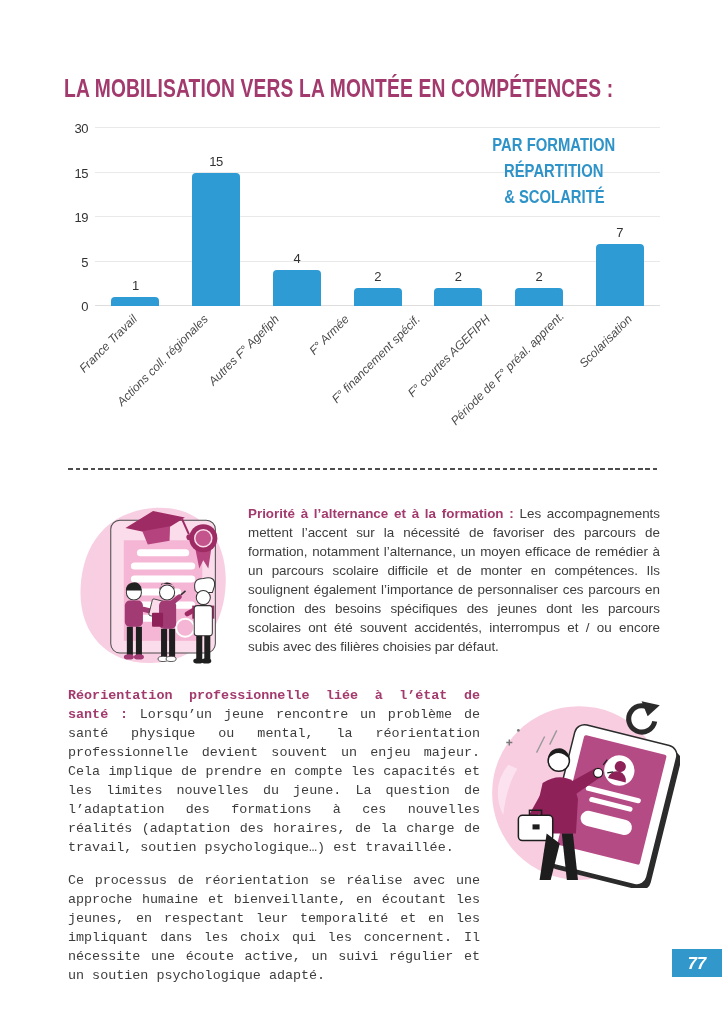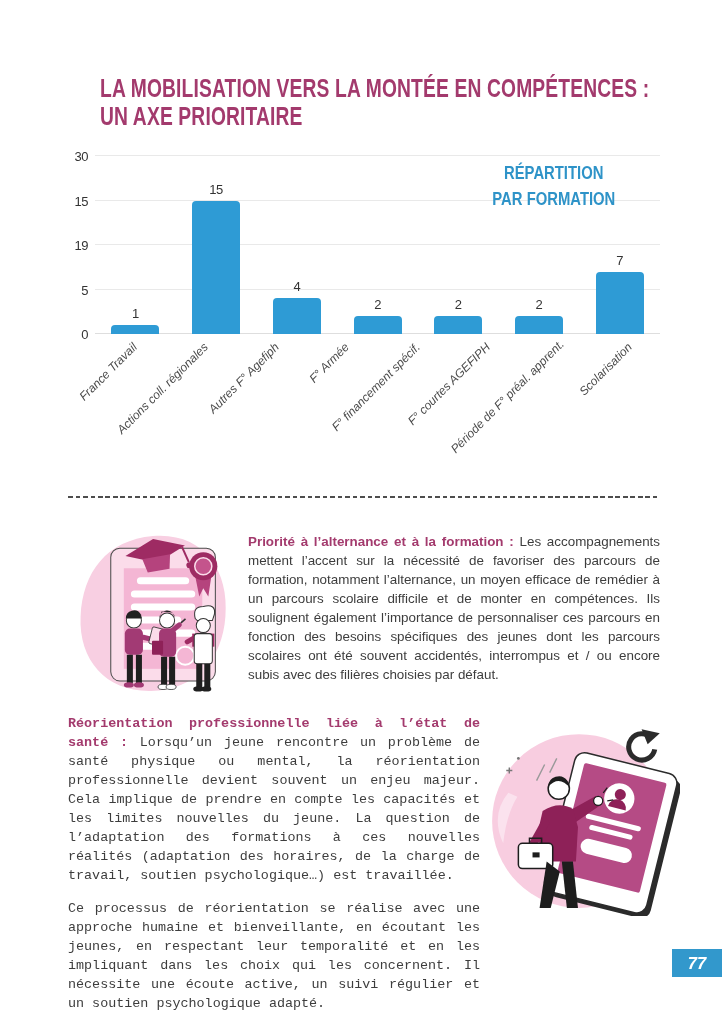--- a/index.html
+++ b/index.html
@@ -1,21 +1,21 @@
 <!DOCTYPE html>
 <html lang="fr"><head>
 <meta charset="utf-8">
 <style>
   * { margin:0; padding:0; box-sizing:border-box; }
   html,body { background:#ffffff; }
   body { font-family:"Liberation Sans", sans-serif; }
   .page { position:relative; width:724px; height:1024px; background:#fff; overflow:hidden; margin:0 auto; }
 
   
-  .doc-title { margin:74px 56px 0 100px; color:#a33a6d; font-weight:bold;
+  .doc-title { margin:74px 56px 0 64px; color:#a33a6d; font-weight:bold;
                font-size:26px; line-height:28px; letter-spacing:.2px; }
   .doc-title .tline { display:block; }
   .doc-title .tline > span { display:inline-block; transform:scaleX(.74); transform-origin:left center; white-space:nowrap; }
 
   
   .chart { position:relative; margin:26px 64px 0 68px; }
   .chart-plot { position:relative; margin-left:27px; margin-top:8px; height:178px; width:565px; }
   .gridline { position:absolute; left:0; right:0; height:1px; background:#e9e9e9; }
   .gridline.base { background:#dedede; }
   .ytick { position:absolute; left:-31px; width:24px; text-align:right; transform:translateY(50%);
@@ -52,21 +52,20 @@
                 color:#fff; font-weight:bold; font-style:italic; font-size:16.5px;
                 display:flex; align-items:center; justify-content:center; }
 </style>
 </head>
 <body>
 
 <div class="page">
 
   <h1 class="doc-title">
     <span class="tline"><span>LA MOBILISATION VERS LA MONTÉE EN COMPÉTENCES :</span></span>
-    <span class="tline"><span>UN AXE PRIORITAIRE</span></span>
   </h1>
 
   <div class="chart">
     <div class="chart-plot">
         <div class="gridline base" style="bottom: 0%;"></div>
         <div class="ytick" style="bottom: 0%;">0</div>
         <div class="gridline" style="bottom: 25%;"></div>
         <div class="ytick" style="bottom: 25%;">5</div>
         <div class="gridline" style="bottom: 50%;"></div>
         <div class="ytick" style="bottom: 50%;">19</div>
@@ -109,22 +108,23 @@
         <div class="xlabel" style="left: calc(6.25% - 150px);">France Travail</div>
         <div class="xlabel" style="left: calc(18.75% - 150px);">Actions coll. régionales</div>
         <div class="xlabel" style="left: calc(31.25% - 150px);">Autres F° Agefiph</div>
         <div class="xlabel" style="left: calc(43.75% - 150px);">F° Armée</div>
         <div class="xlabel" style="left: calc(56.25% - 150px);">F° financement spécif.</div>
         <div class="xlabel" style="left: calc(68.75% - 150px);">F° courtes AGEFIPH</div>
         <div class="xlabel" style="left: calc(81.25% - 150px);">Période de F° préal. apprent.</div>
         <div class="xlabel" style="left: calc(93.75% - 150px);">Scolarisation</div>
       </div>
     <div class="chart-title">
+      <span class="cline"><span>PAR FORMATION</span></span>
       <span class="cline"><span>RÉPARTITION</span></span>
-      <span class="cline"><span>PAR FORMATION</span></span>
+      <span class="cline"><span>&amp; SCOLARITÉ</span></span>
     </div>
   </div>
 
   <div class="divider"></div>
 
   <div class="sec1">
     <div class="illu-box">
       <svg viewBox="0 0 172 175" width="174" height="176">
         <path d="M86 12 C135 8 162 45 158 92 C155 135 128 165 84 166 C40 167 12 136 14 92 C16 48 40 16 86 12 Z" fill="#F8CFE2"></path>
         <rect x="44" y="24" width="104" height="132" rx="9" fill="#FBDCEA" stroke="#4a4a4a" stroke-width="1"></rect>

